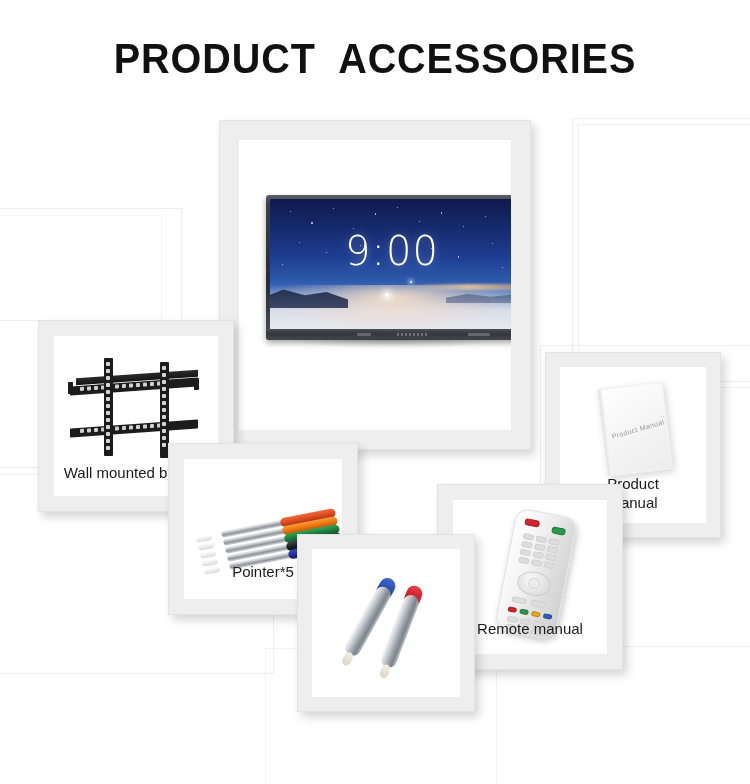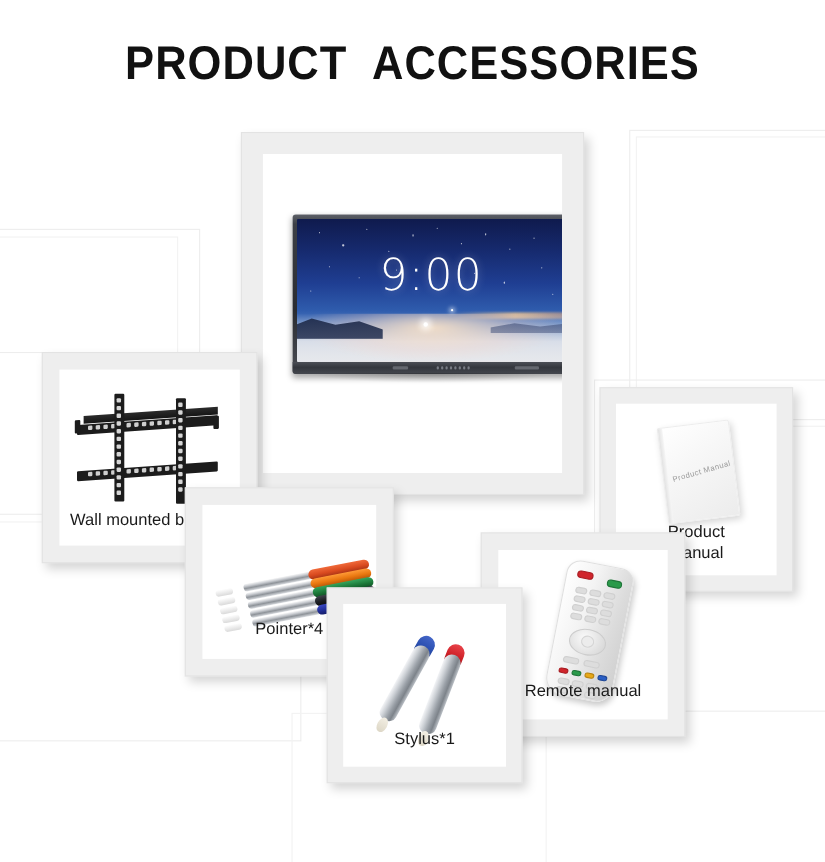--- a/index.html
+++ b/index.html
@@ -388,39 +388,38 @@
           <div class="tip"></div>
           <div class="shaft"></div>
           <div class="grip" style="background:linear-gradient(180deg,#41454d 0%,#1d1f24 55%,#0d0e11 100%);"></div>
         </div>
         <div class="ptr" style="left:8px;top:76px;transform:rotate(-11deg);">
           <div class="tip"></div>
           <div class="shaft"></div>
           <div class="grip" style="background:linear-gradient(180deg,#3b49c4 0%,#23309b 55%,#161f6b 100%);"></div>
         </div>
       </div>
-      <div class="card-label" style="bottom:18px;">Pointer*4</div>
+      <div class="card-label" style="bottom:18px;">Pointer*5</div>
     </div>
   </div>
 
   <div class="card" id="card-stylus" style="z-index:10;">
     <div class="inner">
       <div class="styluses">
         <div class="pen" style="left:18px;top:2px;transform:rotate(29deg);">
           <div class="cap" style="background:linear-gradient(180deg,#4466c8 0%,#2a4fb0 60%,#1d3a88 100%);"></div>
           <div class="body"></div>
           <div class="nib"></div>
         </div>
         <div class="pen" style="left:50px;top:12px;transform:rotate(21deg);">
           <div class="cap" style="background:linear-gradient(180deg,#e8434a 0%,#cf2128 60%,#9c1319 100%);"></div>
           <div class="body"></div>
           <div class="nib"></div>
         </div>
       </div>
-      <div class="card-label" style="bottom:16px;">Stylus*1</div>
     </div>
   </div>
 
   <div class="card" id="card-remote" style="z-index:9;">
     <div class="inner">
       <div class="remote-wrap">
         <div class="remote-body"></div>
 
         <div class="rbtn pill" style="left:10px;top:9px;width:15px;height:7px;background:#d0252c;border-color:#a81c22;"></div>
         <div class="rbtn pill" style="left:38px;top:12px;width:14px;height:7px;background:#2a9a4a;border-color:#1f7639;"></div>

